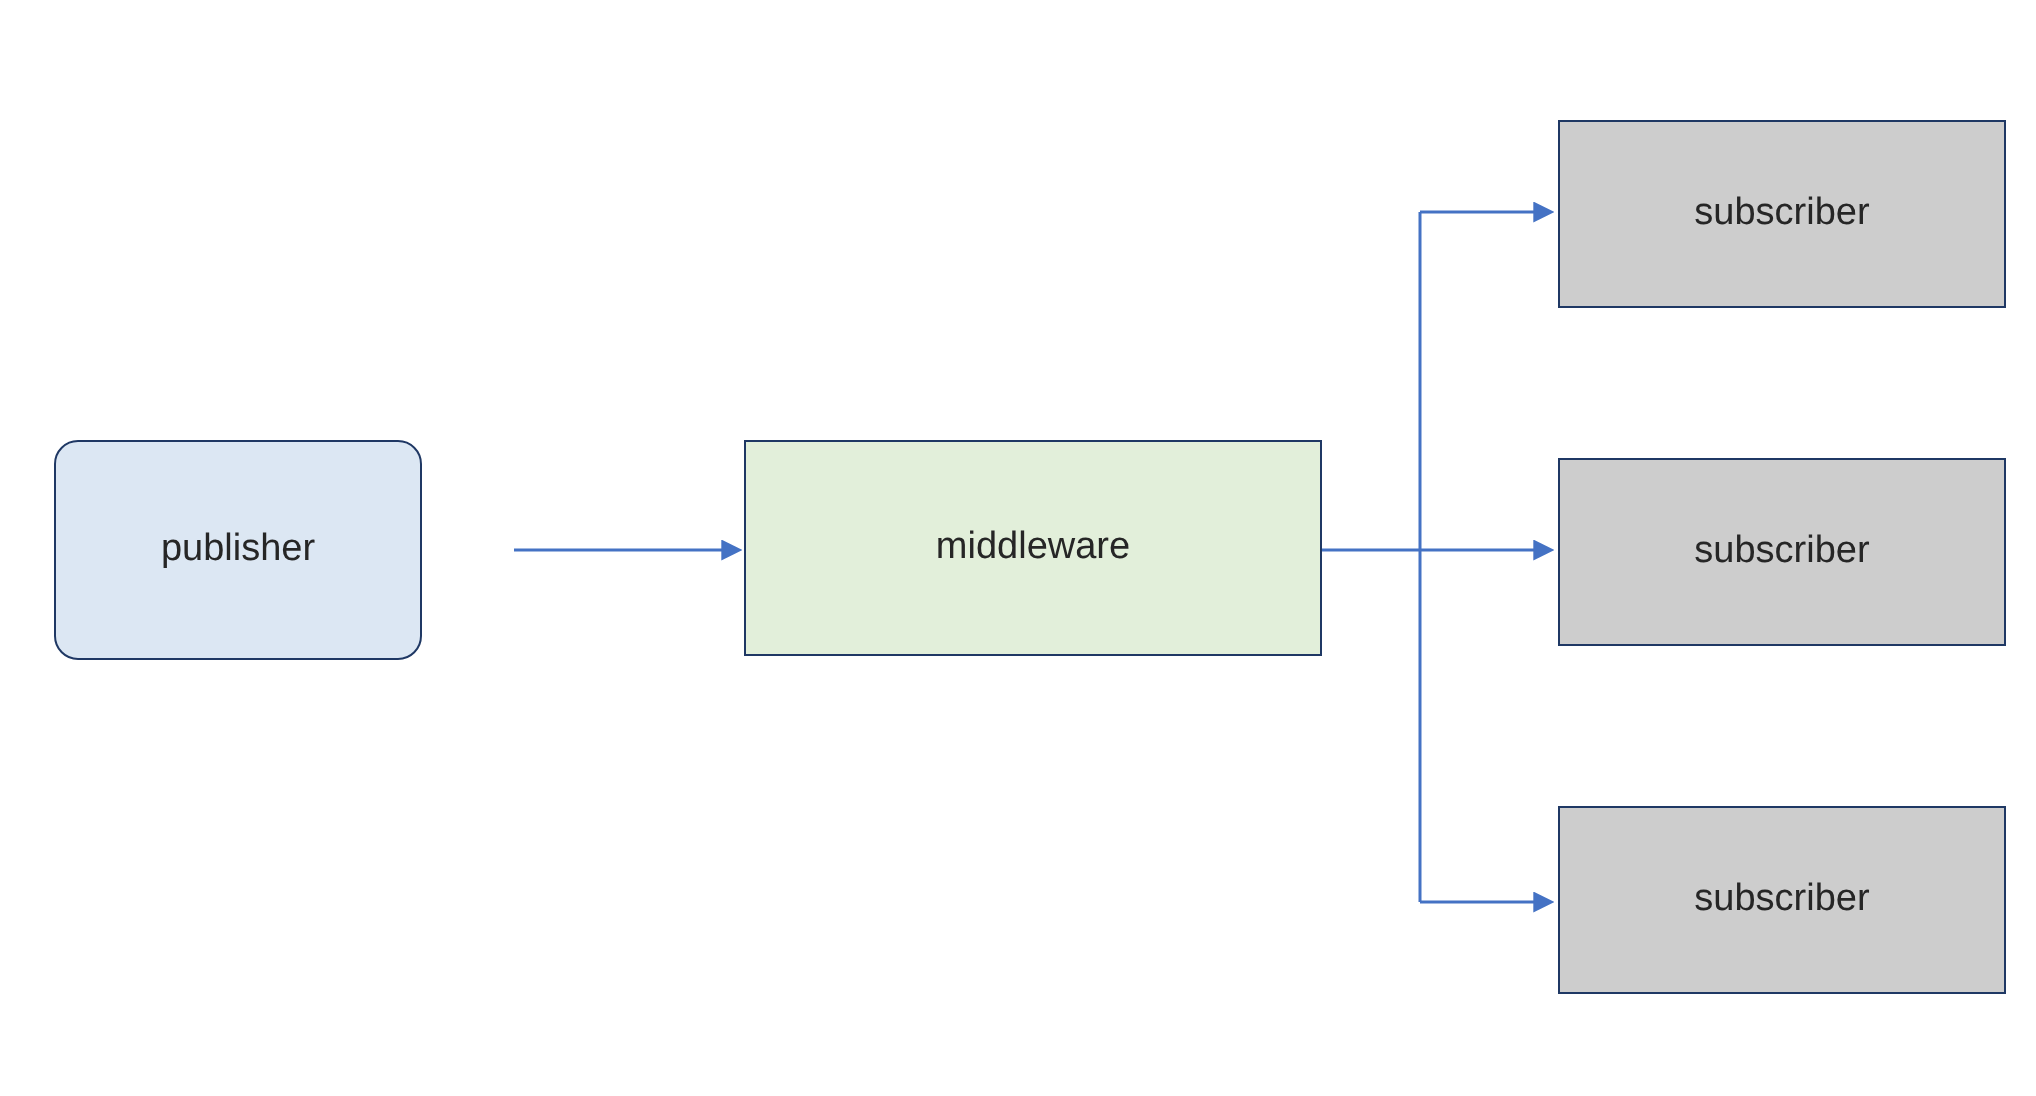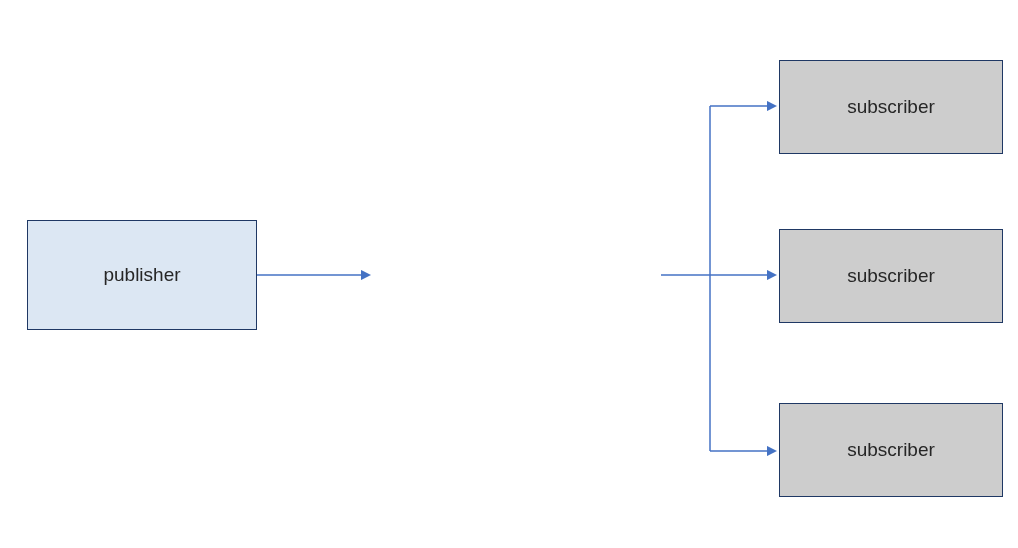--- a/index.html
+++ b/index.html
@@ -33,22 +33,23 @@
     position: absolute;
     box-sizing: border-box;
     border: 1.5px solid var(--node-border, #1f3864);
     display: flex;
     align-items: center;
     justify-content: center;
     font-size: 19px;
     color: var(--label-text, #262626);
   }
   .node-publisher {
-    left: 27px; top: 220px; width: 230px; height: 110px;
+    left: 27px; top: 220px; width: 184px; height: 110px;
     background: var(--publisher-fill, #dce7f3);
+    border-radius: 12px;
   }
   .node-middleware {
     left: 372px; top: 220px; width: 289px; height: 108px;
     background: var(--middleware-fill, #e2efda);
   }
   .node-subscriber { 
     width: 224px; height: 94px;
     background: var(--subscriber-fill, #cdcdcd);
   }
   .node-subscriber-1 { left: 779px; top: 60px; }
@@ -75,20 +76,23 @@
 
     <path class="connector" d="M710,106 L774,106" marker-end="url(#arrowhead)"></path>
 
     <path class="connector" d="M710,451 L774,451" marker-end="url(#arrowhead)"></path>
   </svg>
 
   <div class="node node-publisher">
     <span>publisher</span>
   </div>
 
+  <div class="node node-middleware">
+    <span>middleware</span>
+  </div>
 
   <div class="node node-subscriber node-subscriber-1">
     <span>subscriber</span>
   </div>
 
   <div class="node node-subscriber node-subscriber-2">
     <span>subscriber</span>
   </div>
 
   <div class="node node-subscriber node-subscriber-3">

